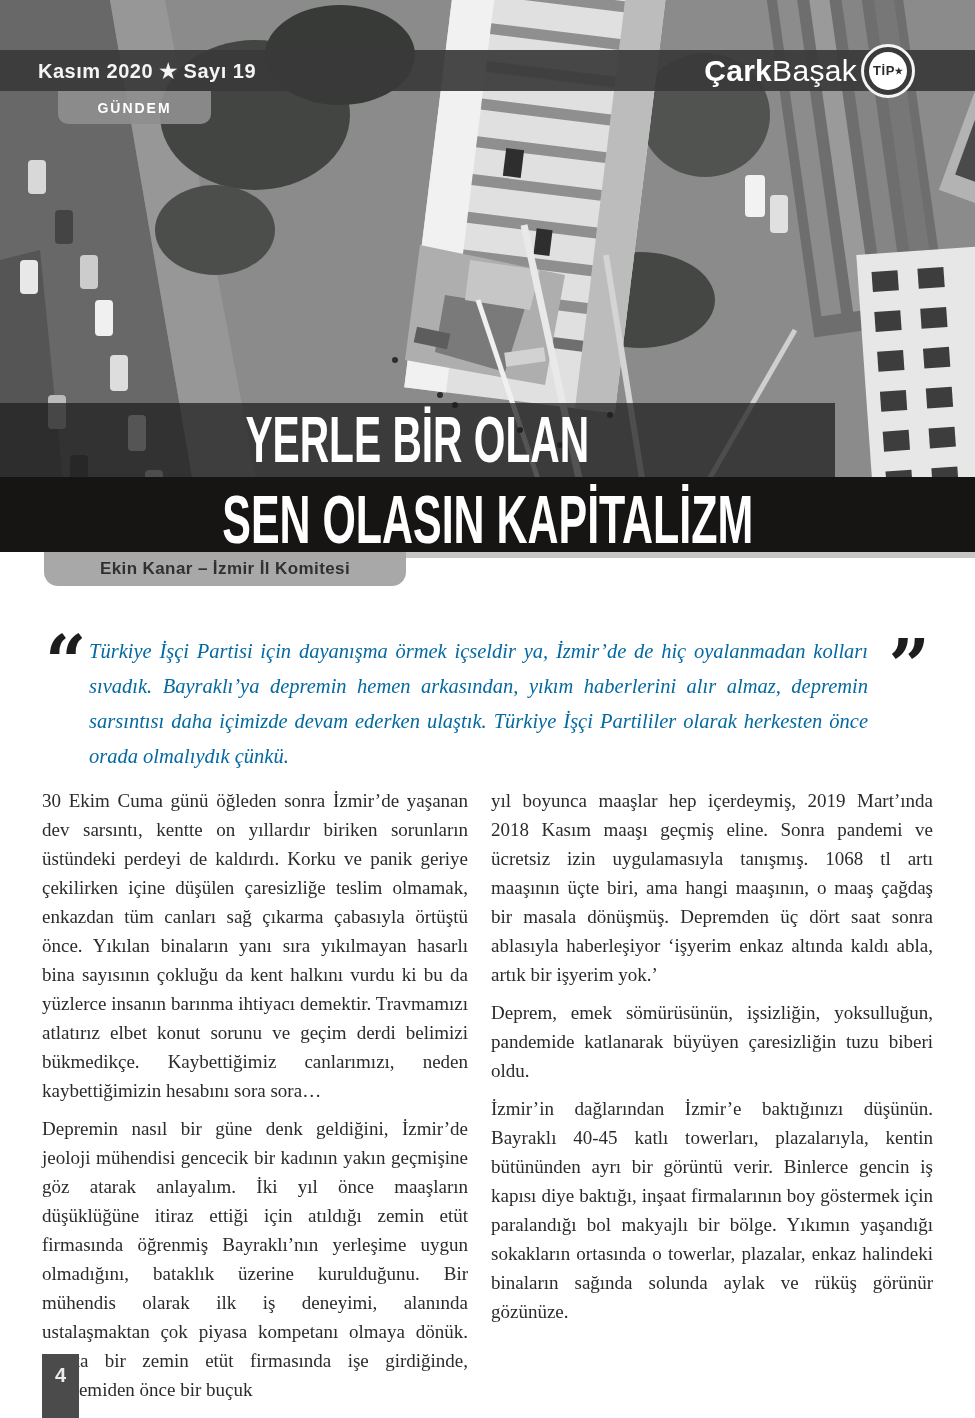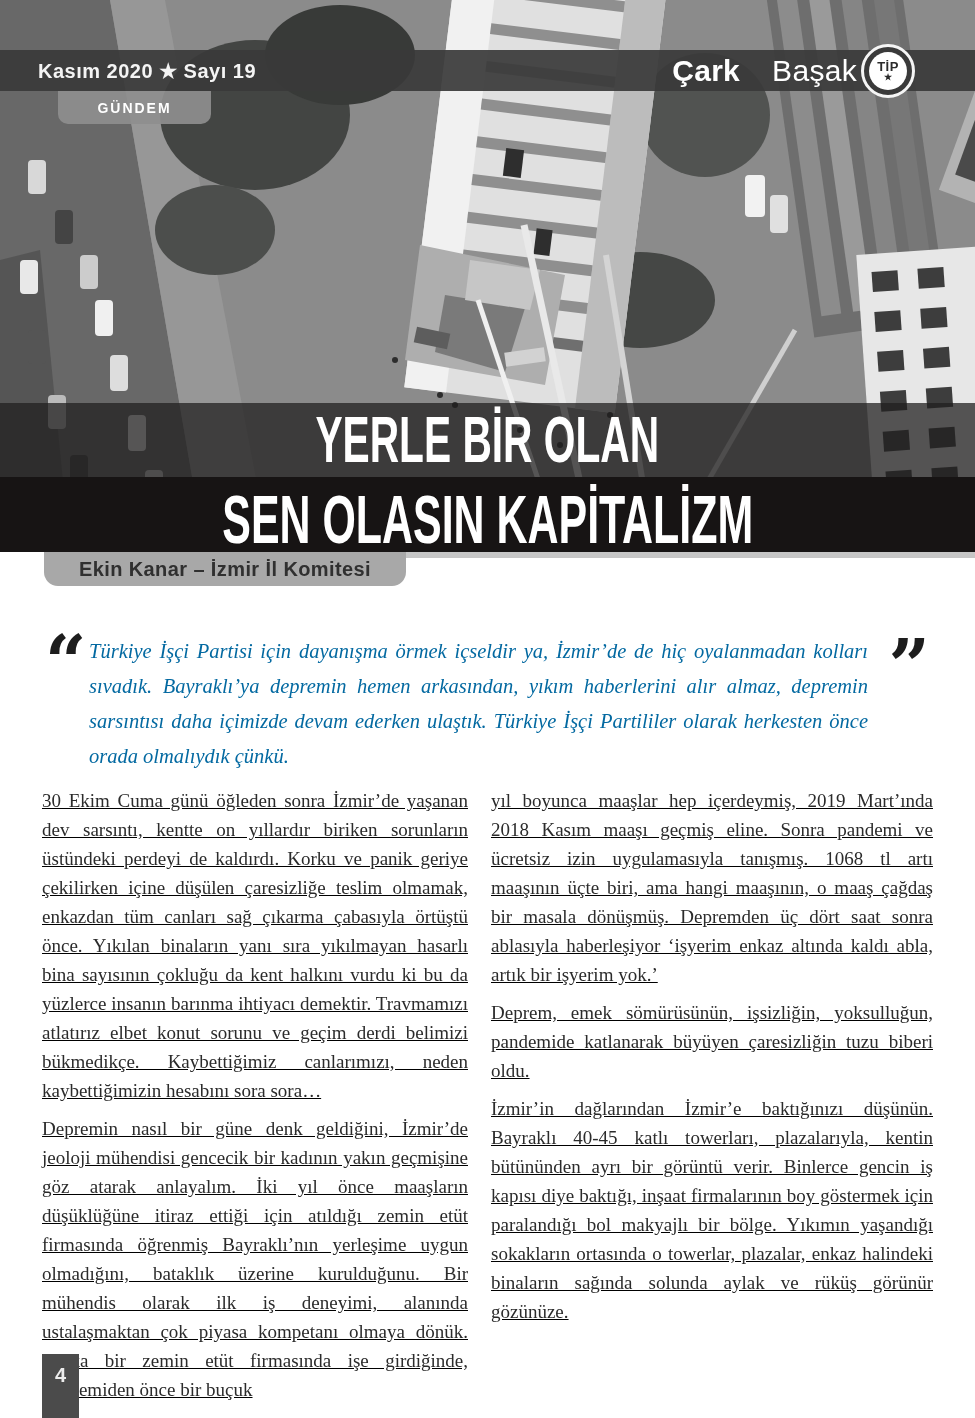--- a/index.html
+++ b/index.html
@@ -9,58 +9,58 @@
   
   .photo-section { position:absolute; top:0; left:0; width:975px; height:552px; background:#8b8b8b; overflow:hidden; }
   .photo-section svg { display:block; }
 
   .header-bar { position:absolute; top:50px; left:0; width:975px; height:41px;
     background:rgba(58,58,58,0.92); display:flex; align-items:center; justify-content:space-between;
     padding:0 118px 0 38px;gap:12px; }
   .issue-label { color:#f4f4f4; font-size:20px; font-weight:bold; letter-spacing:0.5px; }
   .brand { color:#ffffff; font-size:30px; letter-spacing:0.3px; white-space:nowrap; }
   .brand .b1 { font-weight:bold; }
-  .brand .b2 { font-weight:normal;margin-left:32px; }
+  .brand .b2 { font-weight:normal; }
 
   .tip-logo { position:absolute; top:44px; right:60px; width:54px; height:54px; border-radius:50%;
     background:#3a3a3a; border:3px solid #f5f5f5; display:flex; align-items:center; justify-content:center; }
-  .tip-inner { width:38px; height:38px; border-radius:50%; background:#ffffff; display:flex; flex-direction:column;
+  .tip-inner { width:38px; height:38px; border-radius:50%; background:#ffffff; display:flex; flex-direction:row;
     align-items:center; justify-content:center; color:#2b2b2b; font-weight:bold; }
   .tip-inner .tip-txt { font-size:13px; line-height:12px; letter-spacing:0.5px; }
   .tip-inner .tip-star { font-size:9px; line-height:9px; }
 
   .gundem-badge { position:absolute; top:91px; left:58px; width:153px; height:33px;
     background:rgba(142,142,142,0.92); border-radius:0 0 10px 10px; display:flex; align-items:center; justify-content:center;
     color:#ffffff; font-size:14px; font-weight:bold; letter-spacing:2px; }
 
-  .title-band1 { position:absolute; top:403px; left:0; width:975px; height:74px;
+  .title-band1 { position:absolute; top:403px; left:0; width:835px; height:74px;
     background:rgba(33,31,31,0.74); display:flex; align-items:center; justify-content:center; }
   .title-band2 { position:absolute; top:477px; left:0; width:975px; height:83px;
     background:#171414; display:flex; align-items:center; justify-content:center; }
   .condensed { display:inline-block; transform:scale(0.74,1.18); transform-origin:center;
     font-weight:bold; color:#ffffff; white-space:nowrap; letter-spacing:0; }
   .title-band1 .condensed { font-size:55px; }
   .title-band2 .condensed { font-size:58px; }
 
   .under-strip { position:absolute; top:552px; left:44px; width:931px; height:6px; background:#c6c6c6; }
   .byline-badge { position:absolute; top:552px; left:44px; width:362px; height:34px; background:#a8a8a8;
     border-radius:0 0 14px 14px; display:flex; align-items:center; justify-content:center;
-    color:#303030; font-size:20px; font-weight:bold; letter-spacing:0.4px; }
+    color:#303030; font-size:17px; font-weight:bold; letter-spacing:0.4px; }
 
   
   .quote { position:absolute; top:634px; left:45px; width:885px; }
   .q-mark { position:absolute; font-family:"DejaVu Serif", serif; font-weight:bold; font-size:72px;
     line-height:0.55; color:#1d1d1d; }
   .q-open { left:0; top:8px; }
   .q-close { right:0; top:12px; }
   .q-text { margin:0 62px 0 44px; font-family:"Liberation Serif", "DejaVu Serif", serif; font-style:italic;
     font-size:20.5px; line-height:35px; color:#0369a1; text-align:justify; }
 
   
-  .article { position:absolute; top:786px; left:42px; width:891px; display:flex; gap:23px;text-decoration:underline; }
+  .article { position:absolute; top:786px; left:42px; width:891px; display:flex; gap:23px; }
   .col { font-family:"Liberation Serif", "DejaVu Serif", serif; font-size:19px; line-height:29px;
     color:#2b2b2b; text-align:justify; }
   .col-left { width:426px; }
   .col-right { width:442px; }
   .col p { margin:0 0 9px 0; }
   .col h3 { font-family:"Liberation Serif", "DejaVu Serif", serif; font-size:20px; line-height:27px;
     color:#141414; margin:4px 0 8px 0; font-weight:bold; }
 
   
   .pagenum { position:absolute; top:1354px; left:42px; width:37px; height:64px; background:#4b4b4b;

